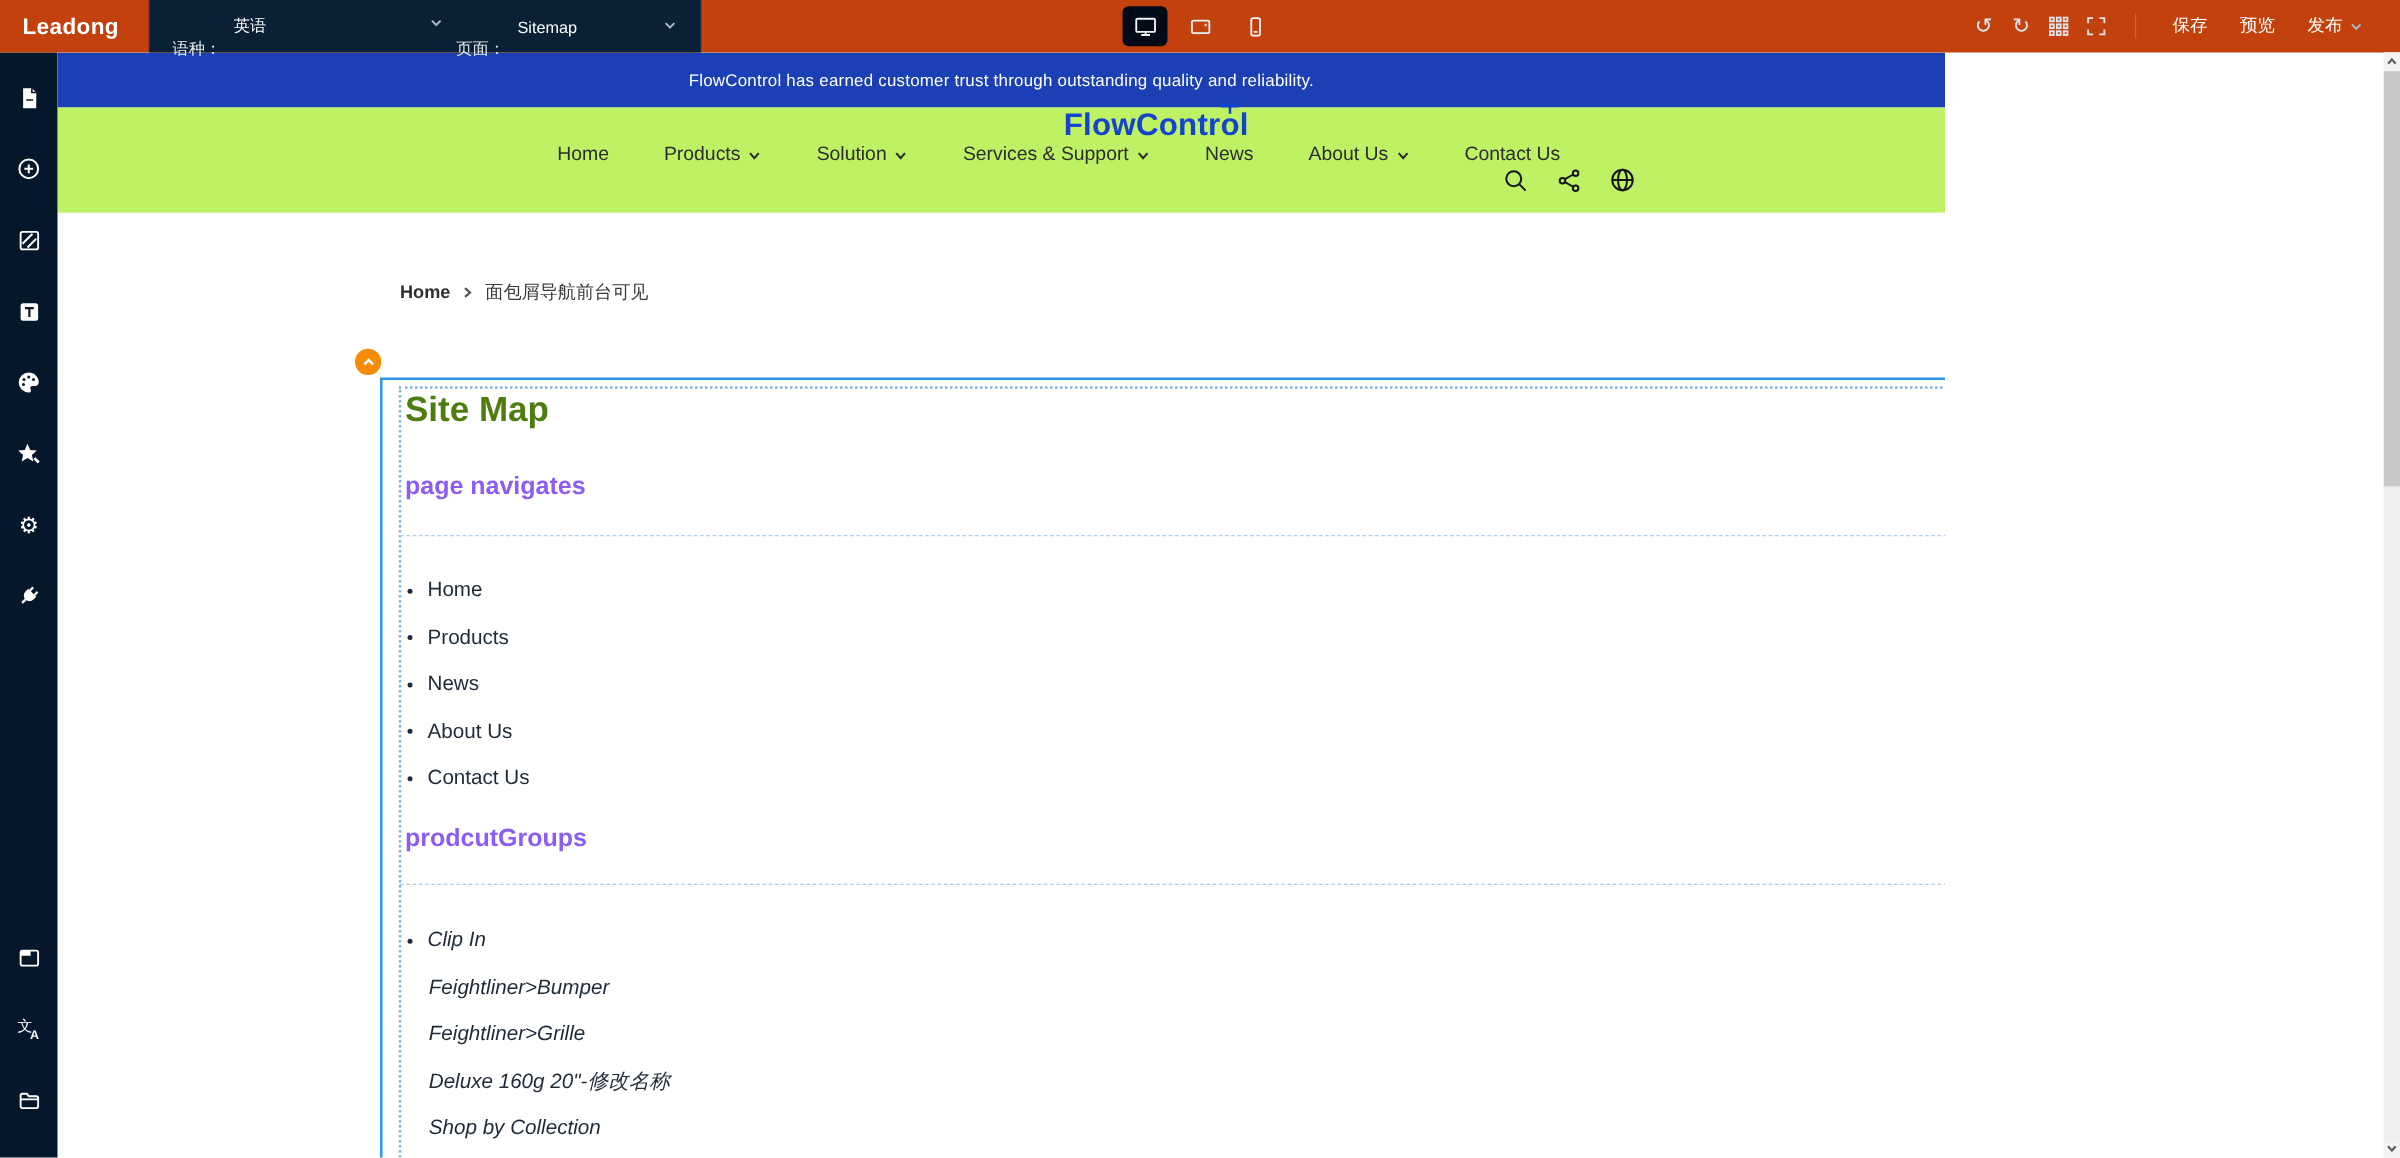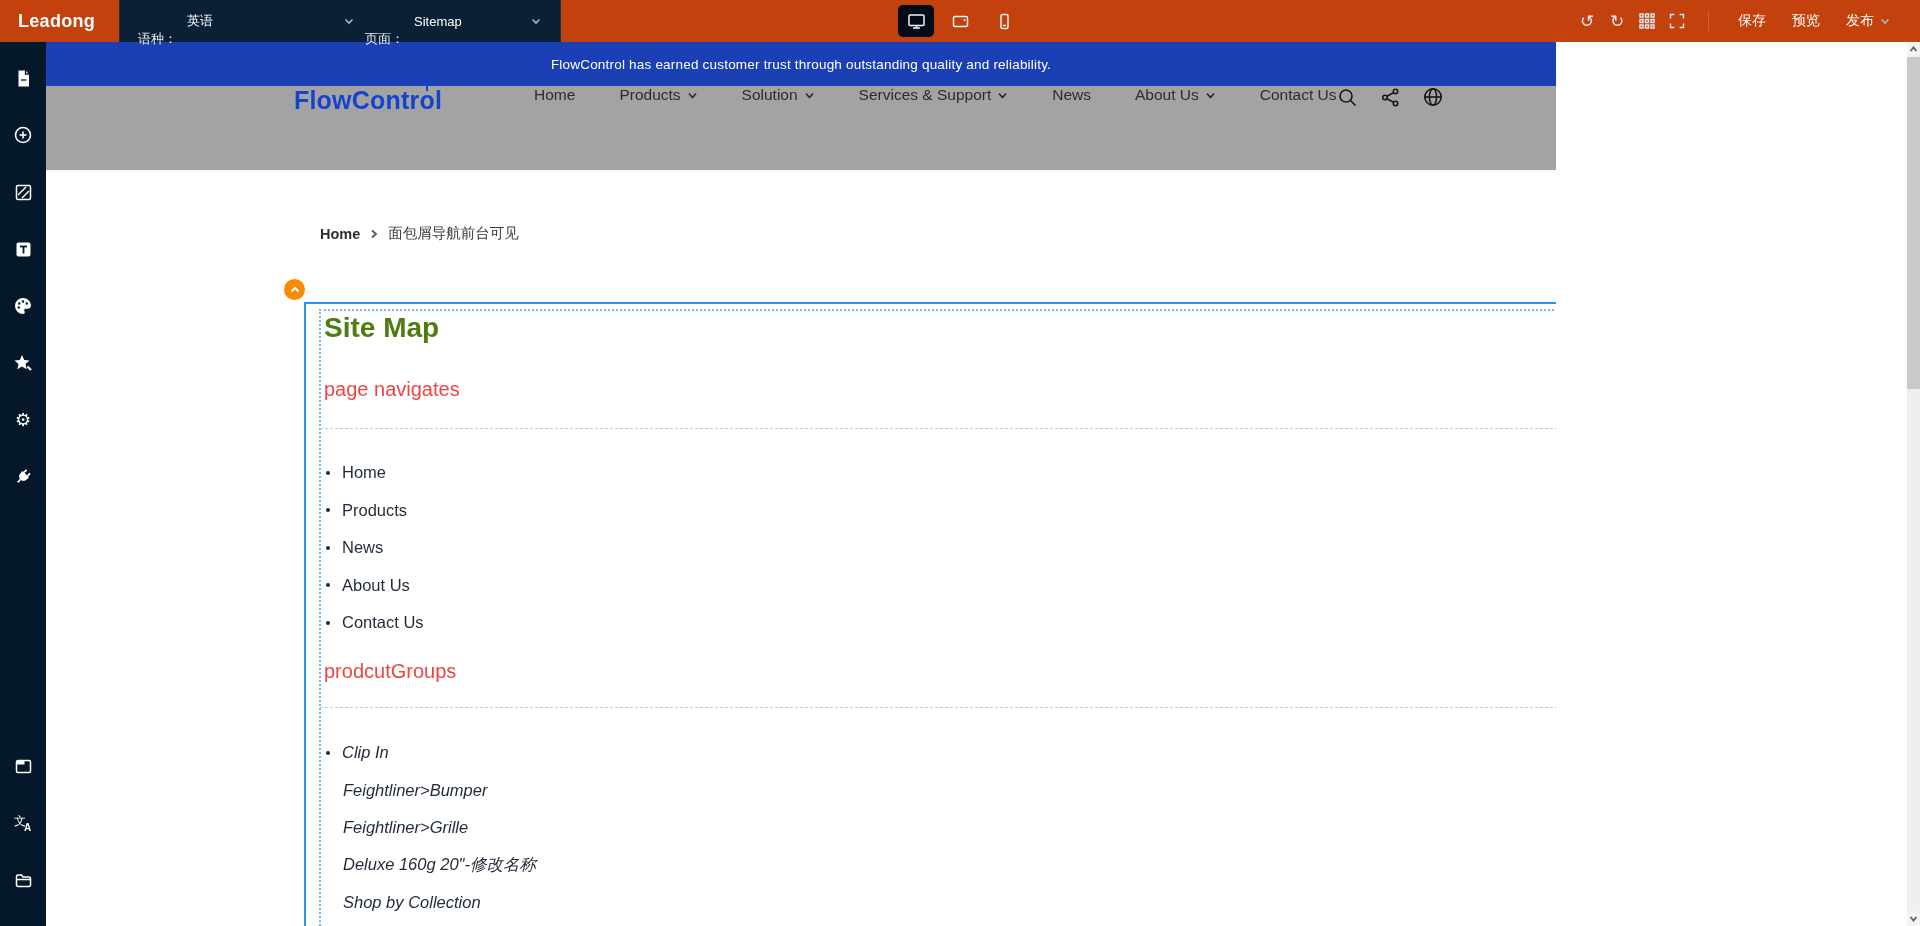--- a/index.html
+++ b/index.html
@@ -8,21 +8,21 @@
 
   
   .topbar { position:absolute; left:0; top:0; width:1920px; height:42px;
     background:#c2410c; display:flex; align-items:center; color:#fff; z-index:50; }
   .tb-logo { width:119px; padding-left:18px; font-size:18px; font-weight:bold;
     letter-spacing:.3px; color:#fff; }
   .tb-section { height:42px; display:flex; align-items:center; gap:10px;
     padding:0 18px; background:#0a2034;
     border-left:1px solid rgba(255,255,255,.08); border-right:1px solid rgba(255,255,255,.08); }
   .tb-label { font-size:13px; color:#e8edf3;margin-top:35px; }
-  .tb-dd { display:flex; align-items:center; justify-content:space-between; cursor:pointer; }
+  .tb-dd { display:flex; justify-content:space-between; cursor:pointer; }
   .tb-dd.w1 { width:168px; } .tb-dd.w2 { width:128px; }
   .tb-dd .val { font-size:13px; color:#fff; }
   .chev { width:12px; height:12px; stroke:#aab6c4; stroke-width:1.6; fill:none; }
   .tb-devices { position:absolute; left:50%; top:0; transform:translateX(-50%);
     height:42px; display:flex; align-items:center; gap:8px; }
   .dev-btn { width:36px; height:32px; border-radius:5px; display:flex;
     align-items:center; justify-content:center; cursor:pointer; }
   .dev-btn.active { background:#020c18; }
   .dev-btn svg { stroke:#f2f5f8; fill:none; stroke-width:1.5; }
   .tb-right { margin-left:auto; display:flex; align-items:center; padding-right:16px; }
@@ -44,22 +44,22 @@
 
   
   .canvas { position:absolute; left:46px; top:42px; width:1510px; height:884px;
     background:#fff; overflow:hidden; }
 
   .announce { position:absolute; left:0; top:0; width:100%; height:44px;
     background:#1b40b5; color:#fff; font-size:13.5px; display:flex;
     align-items:center; justify-content:center; letter-spacing:.2px; }
 
   .site-header { position:absolute; left:0; top:44px; width:100%; height:84px;
-    background:#a3a3a3; display:flex; align-items:flex-start;
-    box-shadow:0 1px 2px rgba(0,0,0,.05); }
+    background:#bef264; display:flex; align-items:center;
+    box-shadow:0 1px 2px rgba(0,0,0,.05);flex-direction:column; }
   .site-logo { margin-left:248px; font-size:25px; font-weight:bold;
     color:#1444ce; letter-spacing:.2px; white-space:nowrap; }
   .valve-o { position:relative; display:inline-block; }
   .valve-o::before { content:""; position:absolute; left:50%; top:-2px; width:2px;
     height:7px; background:currentColor; transform:translateX(-50%); }
   .valve-o::after { content:""; position:absolute; left:1px; right:1px; top:-3px;
     height:2.5px; background:currentColor; }
   .site-nav { margin-left:92px; display:flex; align-items:center; gap:44px; }
   .nav-item { display:flex; align-items:center; gap:6px; font-size:15.5px;
     color:#2c2c2c; cursor:pointer; white-space:nowrap; }
@@ -74,21 +74,21 @@
   .breadcrumb .bc-home { font-weight:bold; color:#2f2f2f; cursor:pointer; }
   .breadcrumb .bc-sep { width:10px; height:10px; stroke:#555; stroke-width:1.8; fill:none; }
 
   
   .block { position:absolute; left:258px; top:260px; width:1347px; height:645px;
     border:2px solid #2e96e8; background:#fff; }
   .block-inner { position:absolute; left:13px; right:15px; top:5px; bottom:-4px;
     border:2px dotted #7db4e4; }
   .sm-title { position:absolute; left:18px; top:8px; font-size:28px;
     font-weight:bold; color:#4d7c0f; }
-  .sm-h2 { position:absolute; left:18px; font-size:20px; font-weight:normal; color:#ef4444; }
+  .sm-h2 { position:absolute; left:18px; font-size:20px; font-weight:bold; color:#8b5cf6; }
   .sm-h2.a { top:74px; } .sm-h2.b { top:356px; }
   .sm-div { position:absolute; left:14px; right:16px; border-top:1px dashed #aecdea; }
   .sm-div.d1 { top:124px; } .sm-div.d2 { top:403px; }
   .sm-list { position:absolute; left:20px; list-style:none; }
   .sm-list.nav-list { top:150px; } .sm-list.prod-list { top:430px;font-style:italic; }
   .sm-list li { height:37.5px; display:flex; align-items:center; font-size:16.5px;
     color:#1e2a38; cursor:pointer; }
   .sm-list li.dot::before { content:""; width:4px; height:4px; border-radius:50%;
     background:#1e2a38; margin-right:12px; flex:0 0 auto; }
   .sm-list li.plain { padding-left:17px; }

